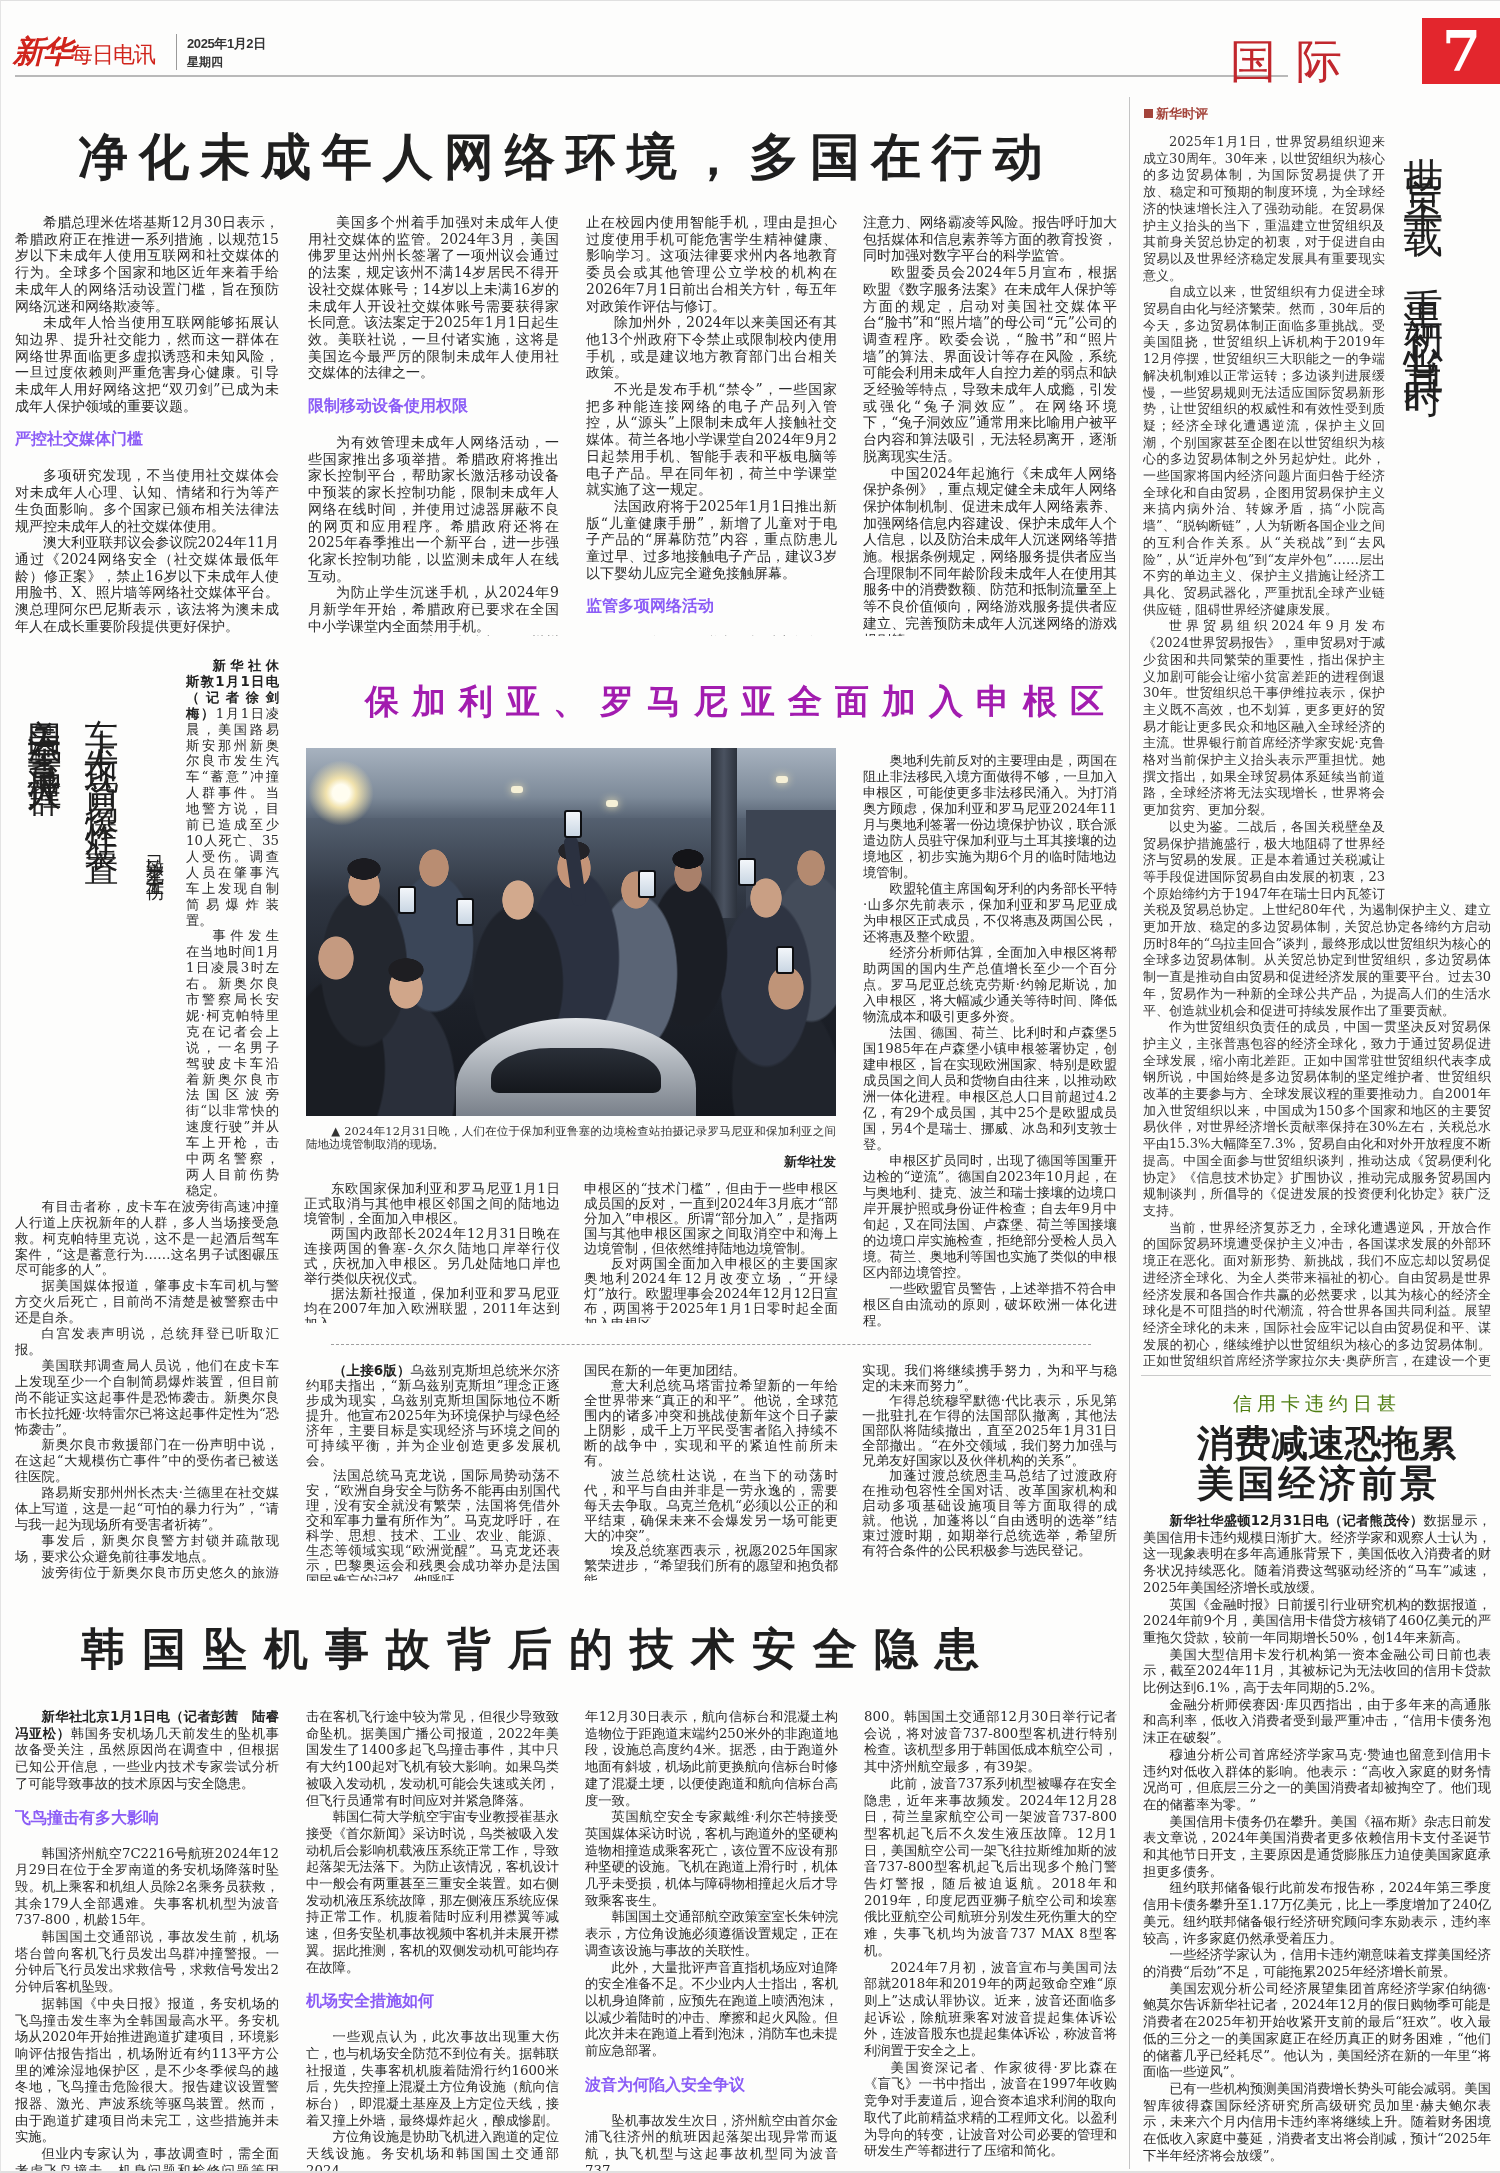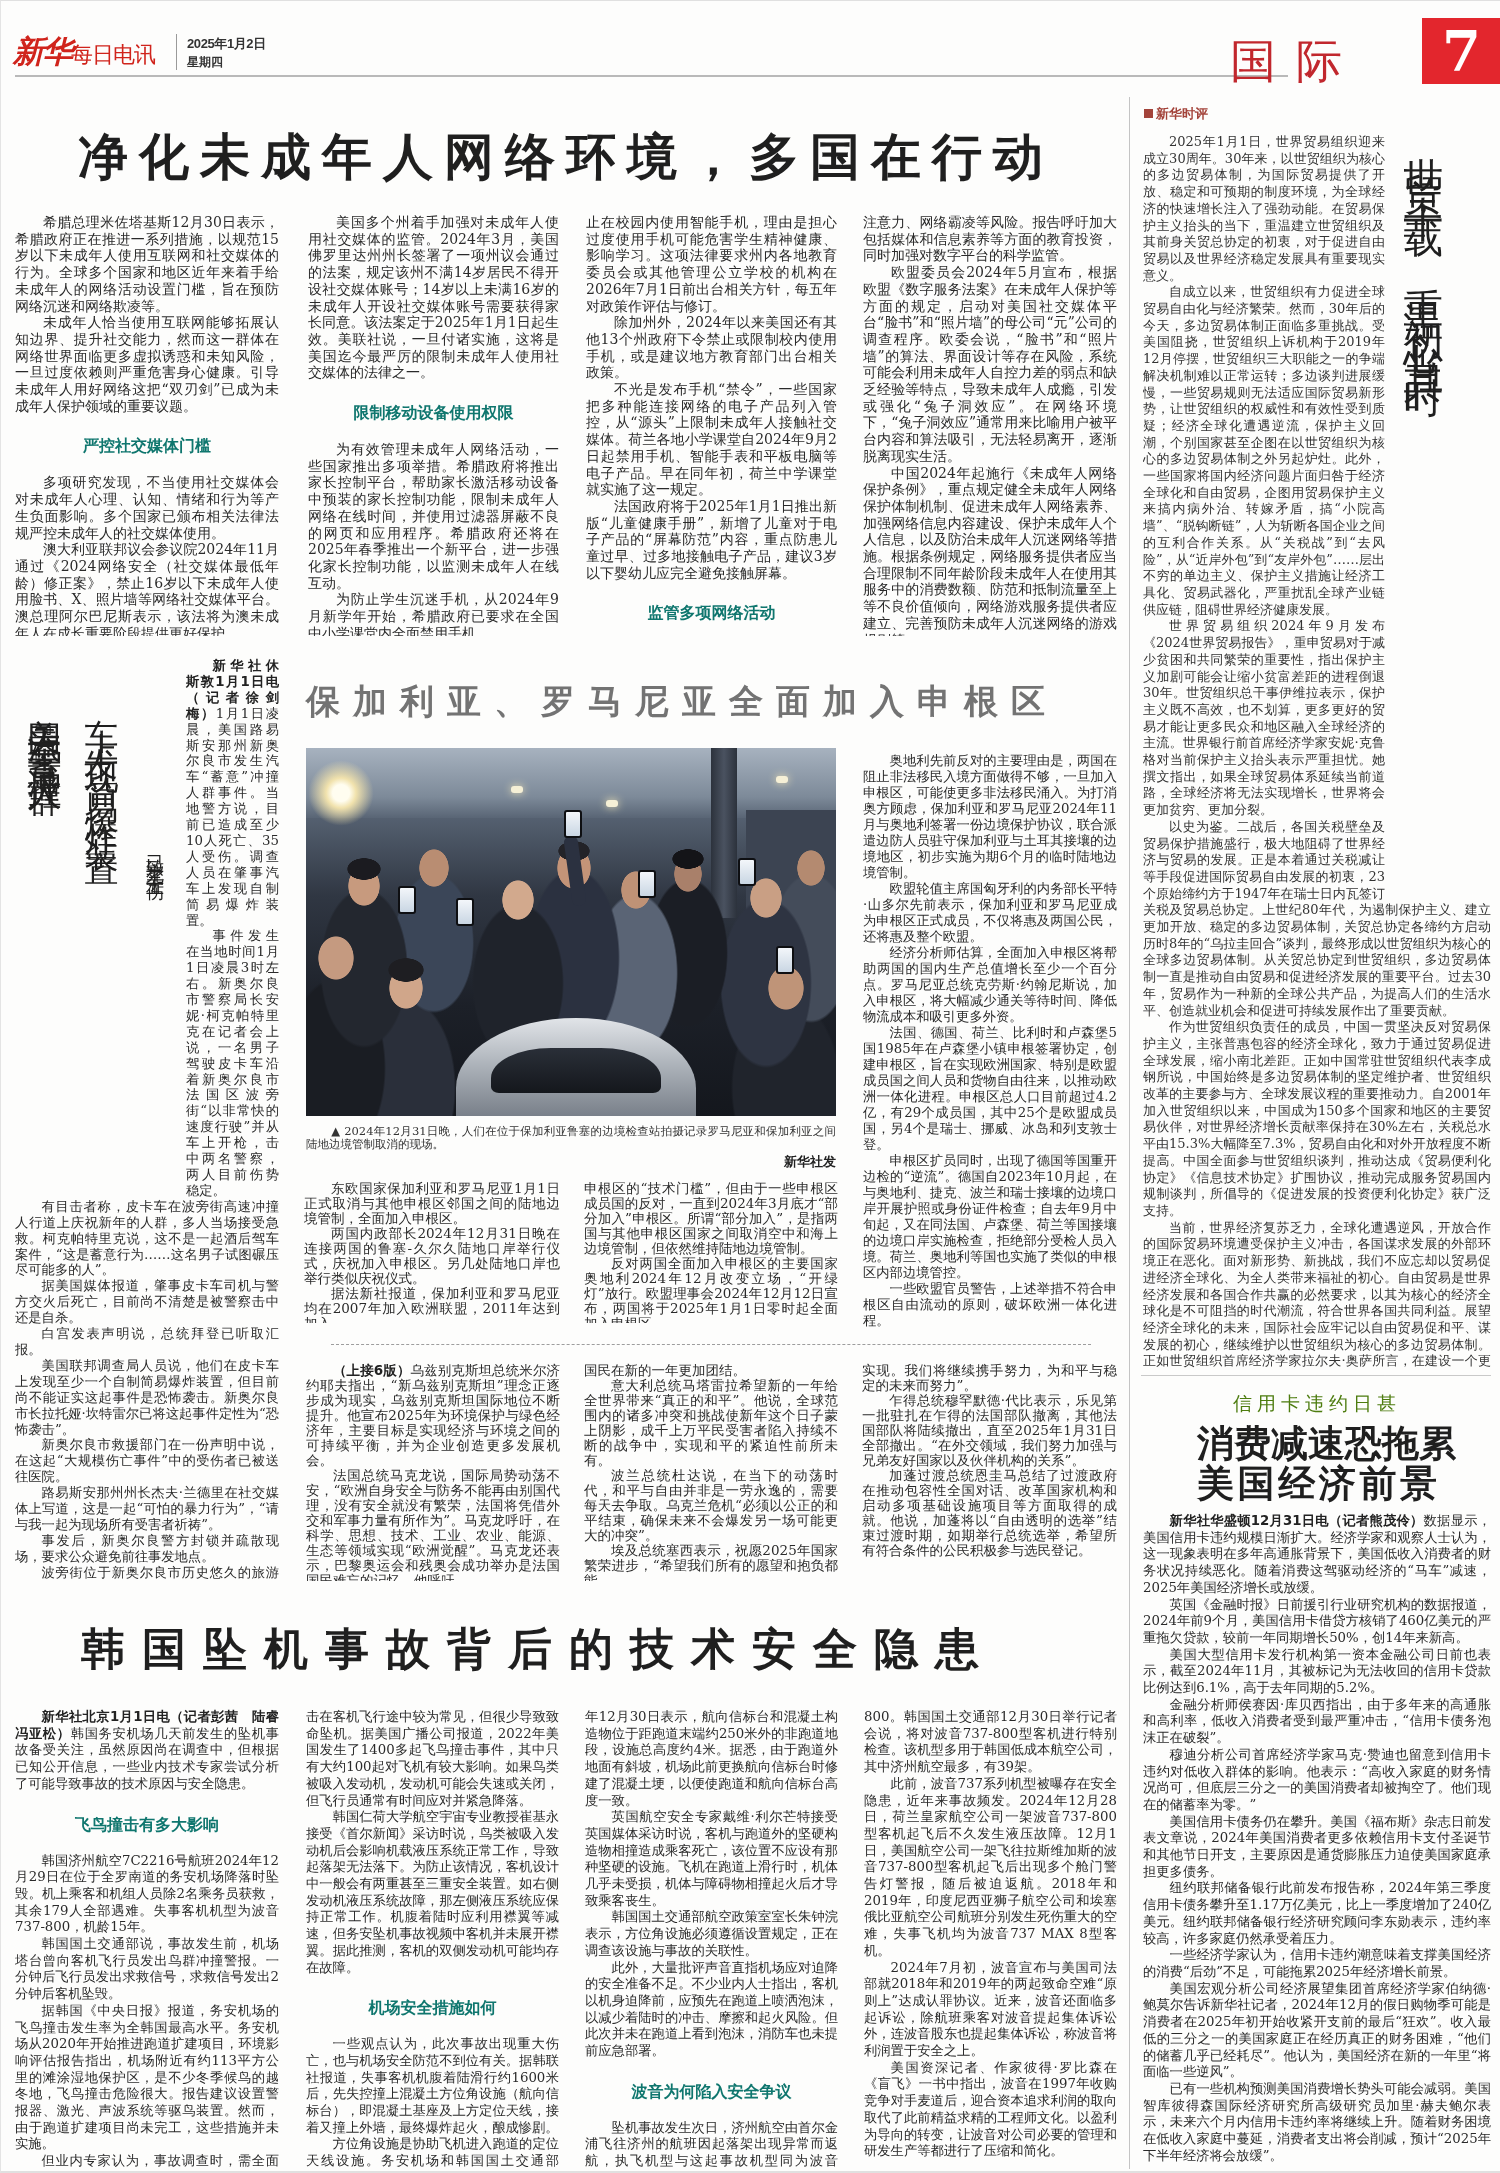--- a/index.html
+++ b/index.html
@@ -17,34 +17,34 @@
 .mast-rule{left:14px;top:74px;width:1273px;height:2px;background:#b9b9b9}
 .section-name{left:1229px;top:36px;font-size:46px;line-height:48px;color:var(--section_red,#c1272d);letter-spacing:20px;white-space:nowrap}
 .page-box{left:1421px;top:17px;width:79px;height:66px;background:var(--page_box_red,#e3262d);color:#fff;font:bold 56px/66px "DejaVu Serif",serif;text-align:center}
 .label{left:1143px;top:105px;font:bold 13px/16px "DejaVu Sans",sans-serif;color:var(--commentary_label,#a3433a);white-space:nowrap}
 .label .sq{display:inline-block;width:9px;height:9px;background:var(--commentary_label,#a3433a);margin-right:3px}
 .vrule{left:1128px;top:96px;width:1px;height:2072px;background:#c4c4c4}
 .hrule-r{left:1140px;top:1374px;width:350px;height:1px;background:#c9c9c9}
 .dash{left:330px;top:1343px;width:760px;height:0;border-top:1px dashed #9d9d9d}
 
 .title1{left:77px;top:126px;font-size:50px;line-height:60px;font-weight:900;letter-spacing:11px;color:#1f1f1f;white-space:nowrap}
-.schengen-head{left:305px;top:680px;width:811px;text-align:left;font-size:34px;line-height:40px;font-weight:bold;letter-spacing:13px;color:#737373;white-space:nowrap}
+.schengen-head{left:305px;top:680px;width:811px;text-align:right;font-size:34px;line-height:40px;font-weight:bold;letter-spacing:13px;color:#a21caf;white-space:nowrap}
 .korea-head{left:80px;top:1622px;font-size:44px;line-height:52px;font-weight:bold;letter-spacing:17px;color:#1f1f1f;white-space:nowrap}
 .cc-kicker{left:1142px;top:1390px;width:348px;text-align:center;font:19px/24px "DejaVu Sans",sans-serif;letter-spacing:5px;color:#4d7c0f}
 .cc-head{left:1196px;width:240px;font-size:37px;line-height:36px;font-weight:bold;color:#1f1f1f;text-align:justify;text-align-last:justify;white-space:nowrap}
 
 .col{position:absolute;overflow:hidden;text-align:justify;color:#2a2a2a}
 .t14{font-size:14px;line-height:16.7px}
 .t13{font-size:13.3px;line-height:16.7px}
 .tc{font-size:13.5px;line-height:15px}
 .tcar{font-size:13.3px;line-height:15.9px}
 .tcom{font-size:13px;line-height:16.7px;color:#333}
 .p{text-indent:2em}
 .p.cont{text-indent:0}
-.sub{font:bold 16px/20px "DejaVu Sans",sans-serif;text-align:center;margin:22px 0 18px;color:#0f766e}
+.sub{font:bold 16px/20px "DejaVu Sans",sans-serif;margin:15px 0 18px;color:#8b5cf6}
 .dateline{font-family:"DejaVu Sans",sans-serif;font-weight:bold;color:#222}
 
 .vhead{position:absolute;writing-mode:vertical-rl;text-orientation:upright;white-space:nowrap;color:#1f1f1f}
 .car-float{float:left;width:171px;height:530px;position:relative}
 .vmain{left:21px;top:33px;font-size:34px;letter-spacing:6px}
 .vsub{left:78px;top:33px;font-size:34px;letter-spacing:15px}
 .vkick{left:132px;top:183px;font-size:18px;letter-spacing:4px}
 .comm-float{float:right;width:106px;height:752px;position:relative}
 .vtitle{left:30px;top:-8px;font-size:40px;letter-spacing:15px}
 

